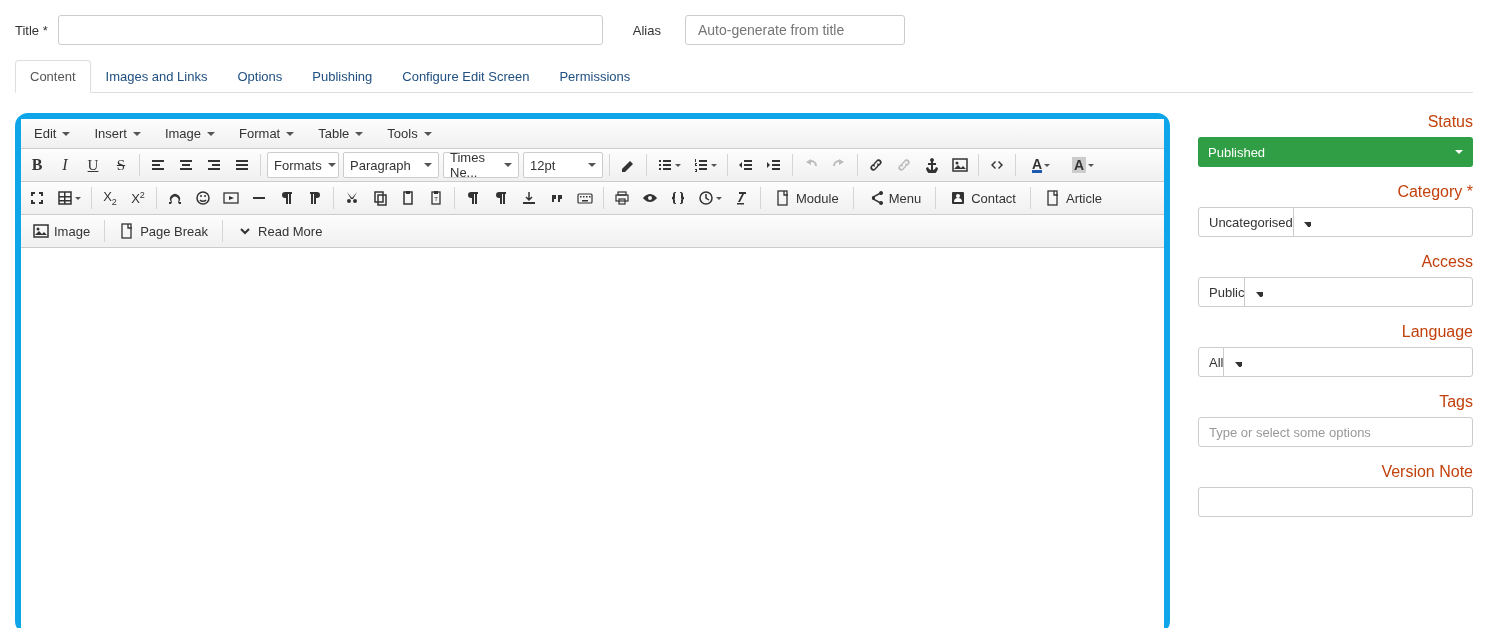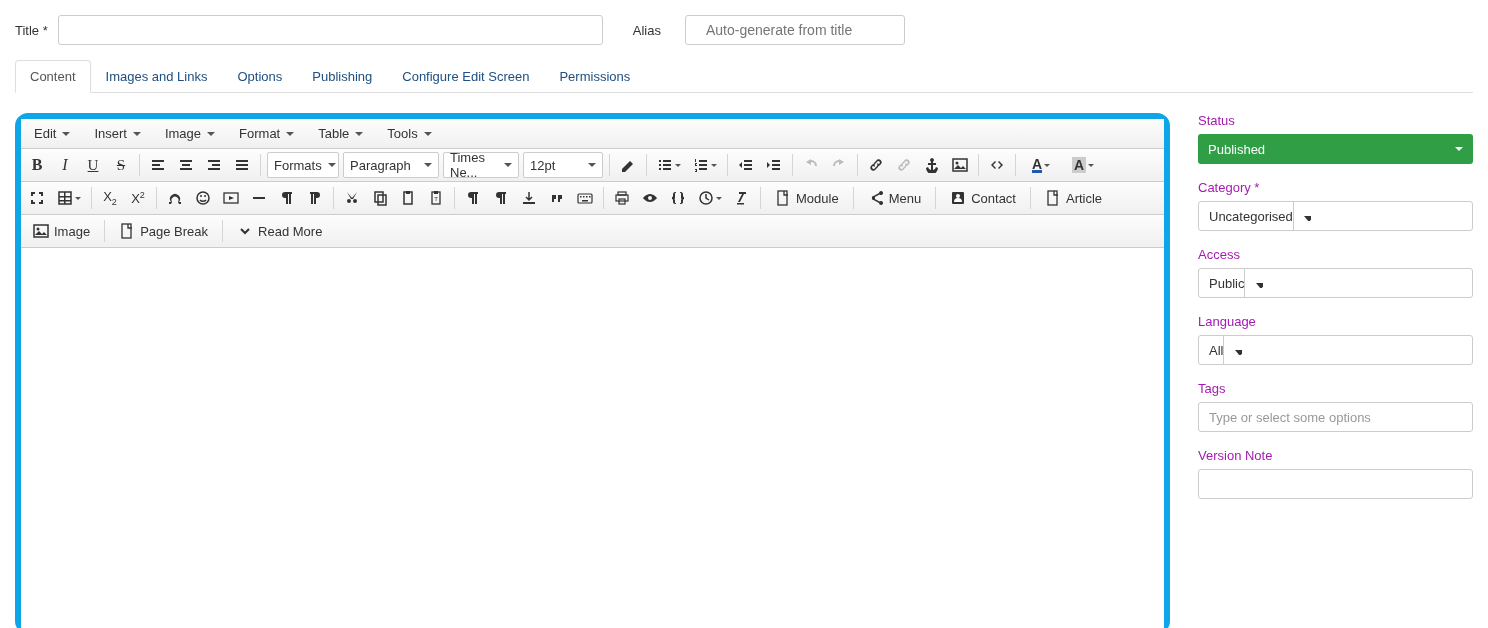--- a/index.html
+++ b/index.html
@@ -16,21 +16,21 @@
   .lbl { font-size: 13px; color: #333; }
   .title-input {
     width: 545px; height: 30px;
     border: 1px solid #ccc; border-radius: 3px;
     font-size: 14px; padding: 4px 8px; background: #fff;
   }
   .alias-group { display: flex; align-items: center; gap: 24px; margin-left: 20px; }
   .alias-input {
     width: 220px; height: 30px;
     border: 1px solid #ccc; border-radius: 3px;
-    font-size: 14px; padding: 4px 20px; color: #a16207;
+    font-size: 14px; padding: 4px 12px; color: #a16207;
   }
 
   .tabs {
     display: flex; align-items: flex-end;
     border-bottom: 1px solid #ddd;
     gap: 0; padding-left: 0;
   }
   .tab {
     padding: 8px 14px;
     font-size: 13px;
@@ -113,21 +113,21 @@
   }
   .textbtn {
     display:inline-flex; align-items:center; gap:5px;
     height:26px; padding:0 8px; font-size:13px; color:#333;
     border:1px solid transparent; border-radius:2px; cursor:pointer; margin:1px 1px;
   }
 
   svg.ico { width:16px; height:16px; fill:currentColor; display:block; }
 
   
-  .field-label { font-size:13px; color:#a21caf; margin-bottom:6px; }
+  .field-label { font-size:16px; color:#c2410c; margin-bottom:6px;text-align:right; }
   .field-block { margin-bottom: 16px; }
   .sb-select {
     display:flex; align-items:center; justify-content:flex-start;
     height:30px; border:1px solid #ccc; border-radius:3px;
     padding: 0 0 0 10px; background:#fff; font-size:13px; cursor:pointer;
   }
   .sb-select .sb-handle {
     width:26px; height:30px; border-left:1px solid #ccc;
     display:flex; align-items:center; justify-content:center;
   }

